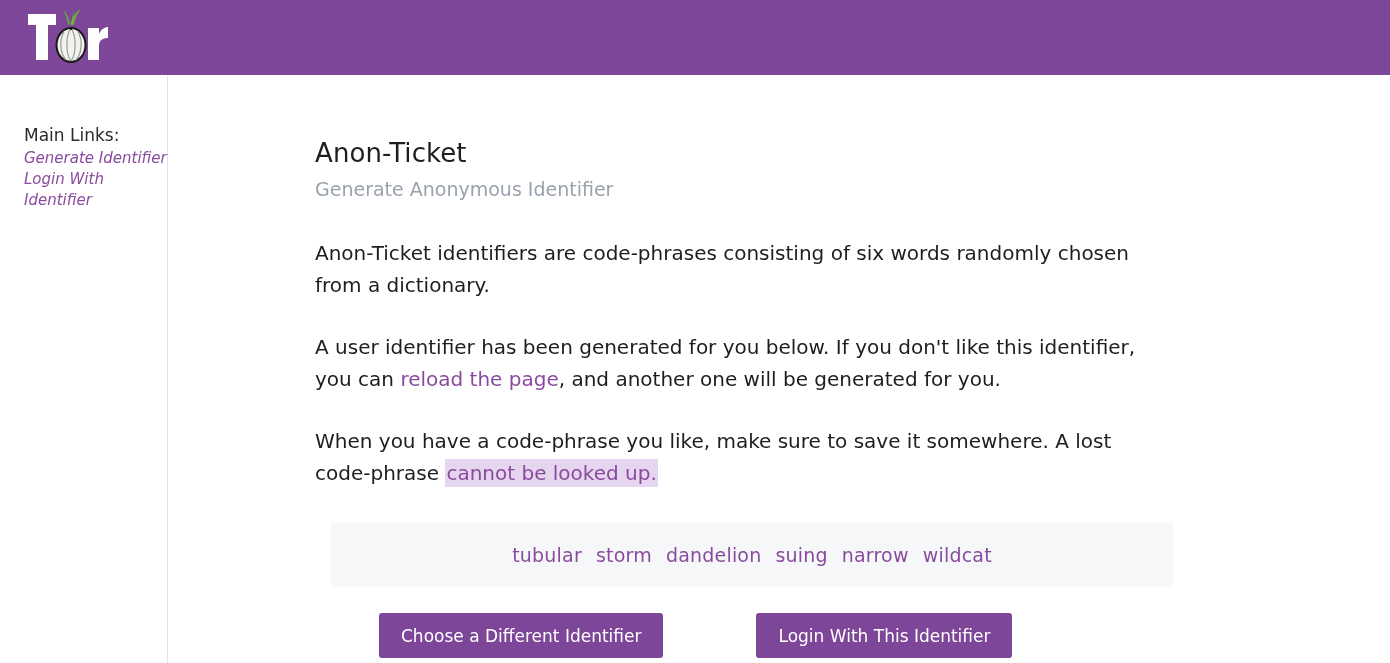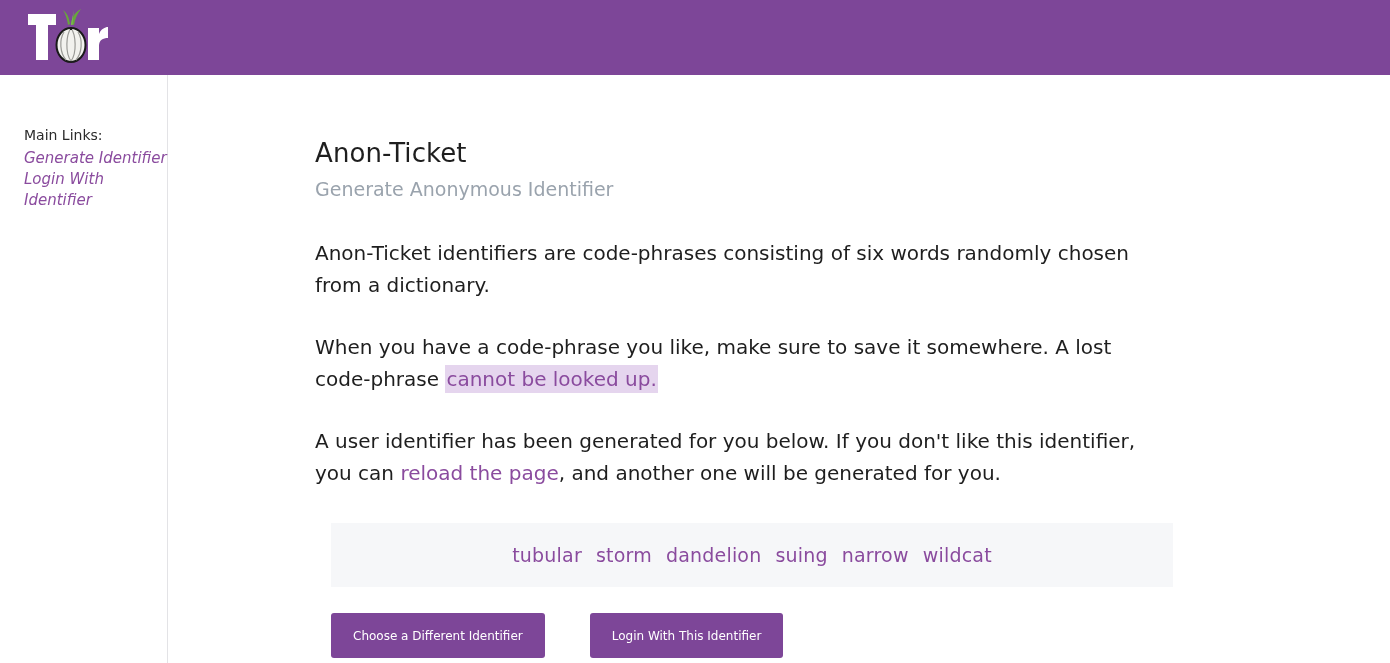--- a/index.html
+++ b/index.html
@@ -27,21 +27,21 @@
   
   .sidebar {
     position: absolute;
     left: 0; top: 75px;
     width: 168px; height: 588px;
     background: #ffffff;
     border-right: 1px solid #e3e3e6;
   }
   .sidebar-inner { padding: 50px 0 0 24px; }
   .sidebar-heading {
-    font-size: 14px;
+    font-size: 17px;
     color: #2b2b2b;
     line-height: 21px;
     margin-bottom: 2px;
   }
   .sidebar-link {
     display: block;
     font-size: 15px;
     line-height: 21px;
     color: #8a4b9e;
     text-decoration: none;
@@ -117,25 +117,26 @@
     margin: 26px 0 0 16px;
     display: flex;
     gap: 45px;
   }
   .btn {
     background: #7d4698;
     color: #ffffff;
     border: none;
     border-radius: 3px;
     font-family: "DejaVu Sans", "Liberation Sans", sans-serif;
-    font-size: 12px;
+    font-size: 17px;
     height: 45px;
     padding: 0 22px;
     cursor: pointer;
     white-space: nowrap;
+    margin-left: 48px;
   }
 </style>
 </head>
 <body>
 
 <div class="header">
   <div class="logo">
     <svg width="82" height="60" viewBox="0 0 82 60" xmlns="http://www.w3.org/2000/svg">
 
       <path d="M2 6 H30 V17 H22 V52 H10 V17 H2 Z" fill="#ffffff"></path>
@@ -166,25 +167,25 @@
 
 <div class="main">
   <div class="content">
 
     <h1 class="page-title">Anon-Ticket</h1>
     <div class="page-subtitle">Generate Anonymous Identifier</div>
 
     <p class="para first">Anon-Ticket identifiers are code-phrases consisting of six words randomly chosen from a dictionary.</p>
 
     <p class="para">
-      <span>When you have a code-phrase you like, make sure to save it somewhere. A lost code-phrase </span><span class="highlight">cannot be looked up.</span>
+      <span>A user identifier has been generated for you below. If you don't like this identifier, you can </span><a class="inline-link">reload the page</a><span>, and another one will be generated for you.</span>
     </p>
 
     <p class="para">
-      <span>A user identifier has been generated for you below. If you don't like this identifier, you can </span><a class="inline-link">reload the page</a><span>, and another one will be generated for you.</span>
+      <span>When you have a code-phrase you like, make sure to save it somewhere. A lost code-phrase </span><span class="highlight">cannot be looked up.</span>
     </p>
 
     <div class="codephrase-box">
       <div class="codephrase">
         <span class="word">tubular</span><span class="word">storm</span><span class="word">dandelion</span><span class="word">suing</span><span class="word">narrow</span><span class="word">wildcat</span>
       </div>
     </div>
 
     <div class="button-row">
       <button class="btn">Choose a Different Identifier</button>

